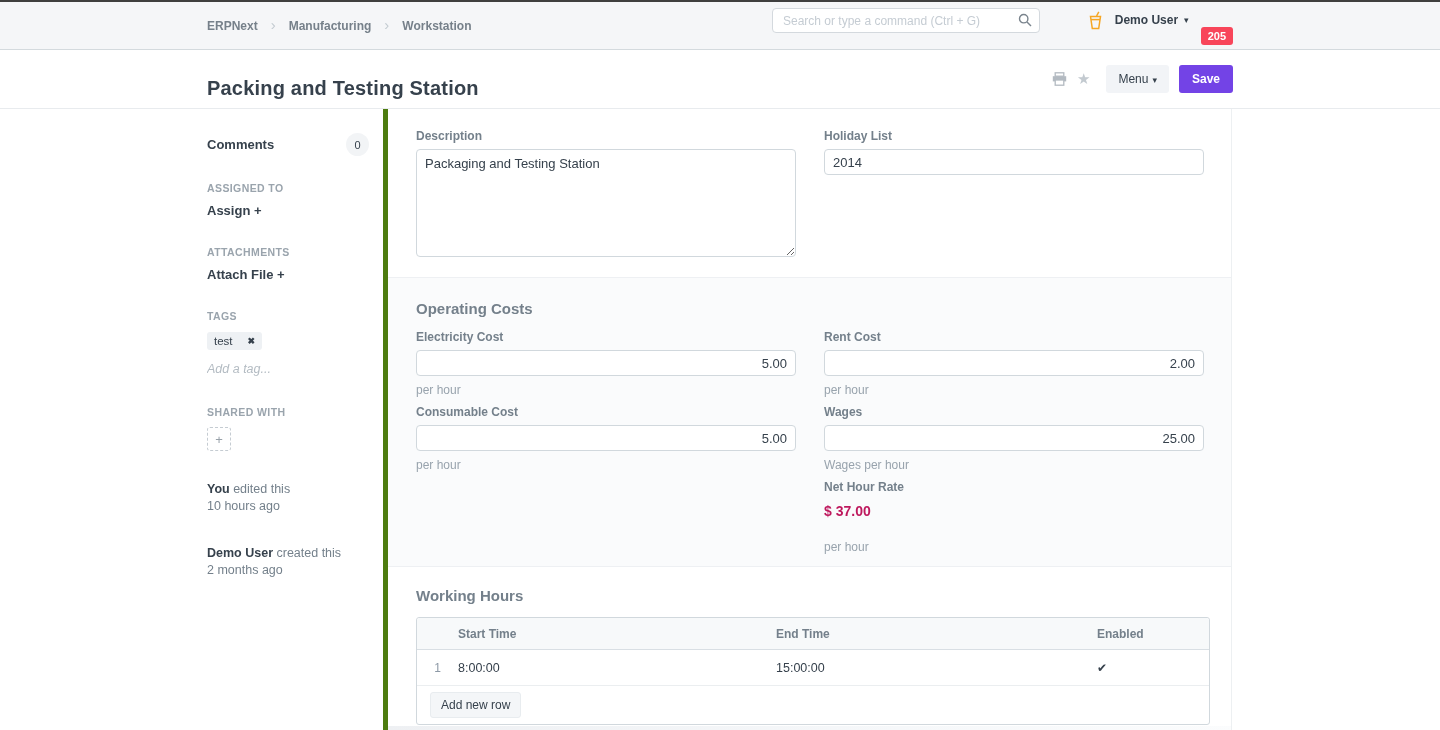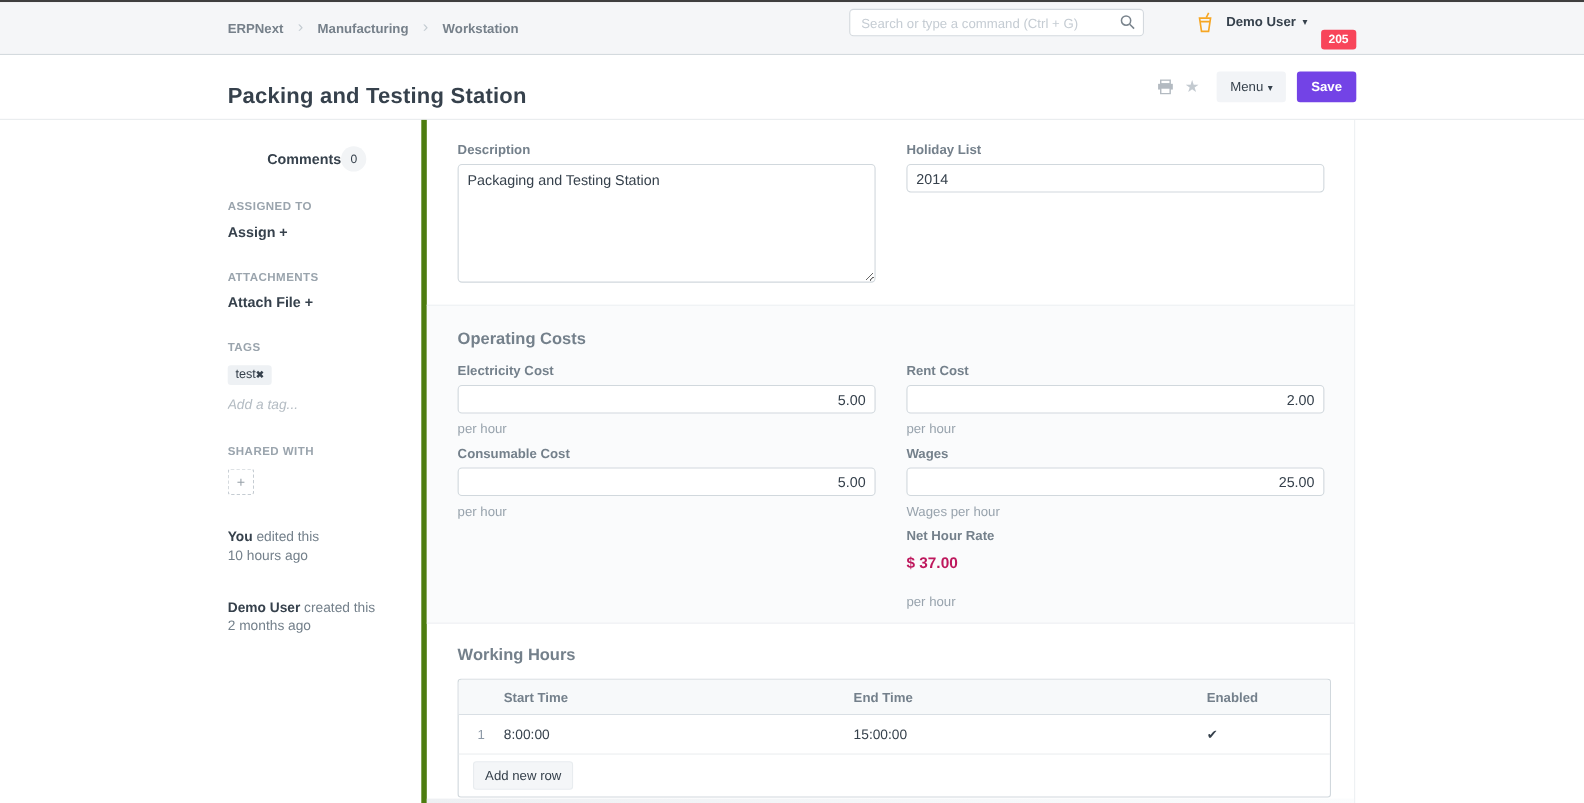--- a/index.html
+++ b/index.html
@@ -32,26 +32,26 @@
   .btn-menu { background:#f2f4f7; color:#36414c; margin-left:6px; }
   .btn-menu .caret { margin-left:4px; }
   .btn-save { background:#7343e6; color:#fff; font-weight:bold; padding:7px 13px; }
 
   
   .container { display:flex; margin-left:207px; width:1025px; min-height:632px; }
   .sidebar { width:176px; padding:24px 14px 0 0; }
   .layout-main { width:849px; border-left:5px solid #4d7c0f; border-right:1px solid #edf0f2; display:flex; flex-direction:column; }
 
   
-  .sb-row { display:flex; align-items:center; justify-content:center; margin-bottom:26px; }
+  .sb-row { display:flex; align-items:center; justify-content:space-between; margin-bottom:26px; }
   .sb-strong { font-size:13px; font-weight:bold; color:#36414c; cursor:pointer; }
   .count-badge { width:23px; height:23px; border-radius:50%; background:#f2f4f6; color:#36414c; font-size:11px; display:flex; align-items:center; justify-content:center; }
   .sb-label { font-size:10.5px; font-weight:bold; color:#9aa4ad; letter-spacing:.4px; margin-bottom:9px; }
   .sb-action { font-size:13px; font-weight:bold; color:#36414c; margin-bottom:28px; cursor:pointer; }
-  .tag-pill { display:inline-flex; align-items:center; gap:0; background:#eef1f4; border-radius:3px; padding:3px 7px; font-size:11.5px; color:#36414c; margin-bottom:9px; }
+  .tag-pill { display:inline-flex; align-items:center; gap:15px; background:#eef1f4; border-radius:3px; padding:3px 7px; font-size:11.5px; color:#36414c; margin-bottom:9px; }
   .tag-x { font-size:9px; font-weight:bold; cursor:pointer; }
   .add-tag { border:none; background:transparent; font-style:italic; font-size:12.5px; color:#b4bcc3; font-family:"Liberation Sans", sans-serif; outline:none; width:120px; margin-bottom:30px; }
   .add-tag::placeholder { color:#b4bcc3; }
   .share-plus { width:24px; height:24px; border:1px dashed #c5ccd2; border-radius:3px; color:#98a1a9; font-size:13px; display:flex; align-items:center; justify-content:center; cursor:pointer; margin-bottom:30px; }
   .sb-meta { font-size:12.5px; color:#74808b; line-height:17px; margin-bottom:30px; }
   .sb-meta b { color:#36414c; }
 
   
   .form-section { padding:0 27px 0 28px; }
   .sec-1 { height:168px; padding-top:20px; }

